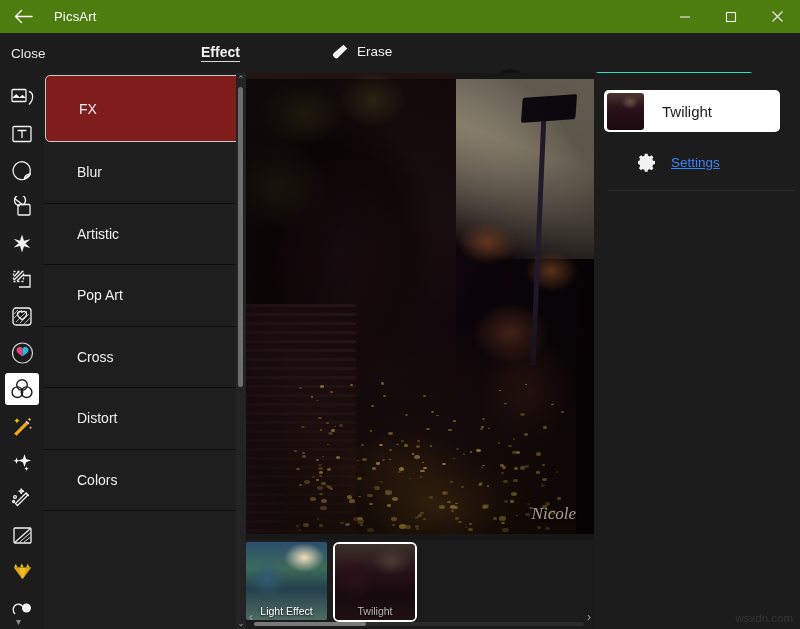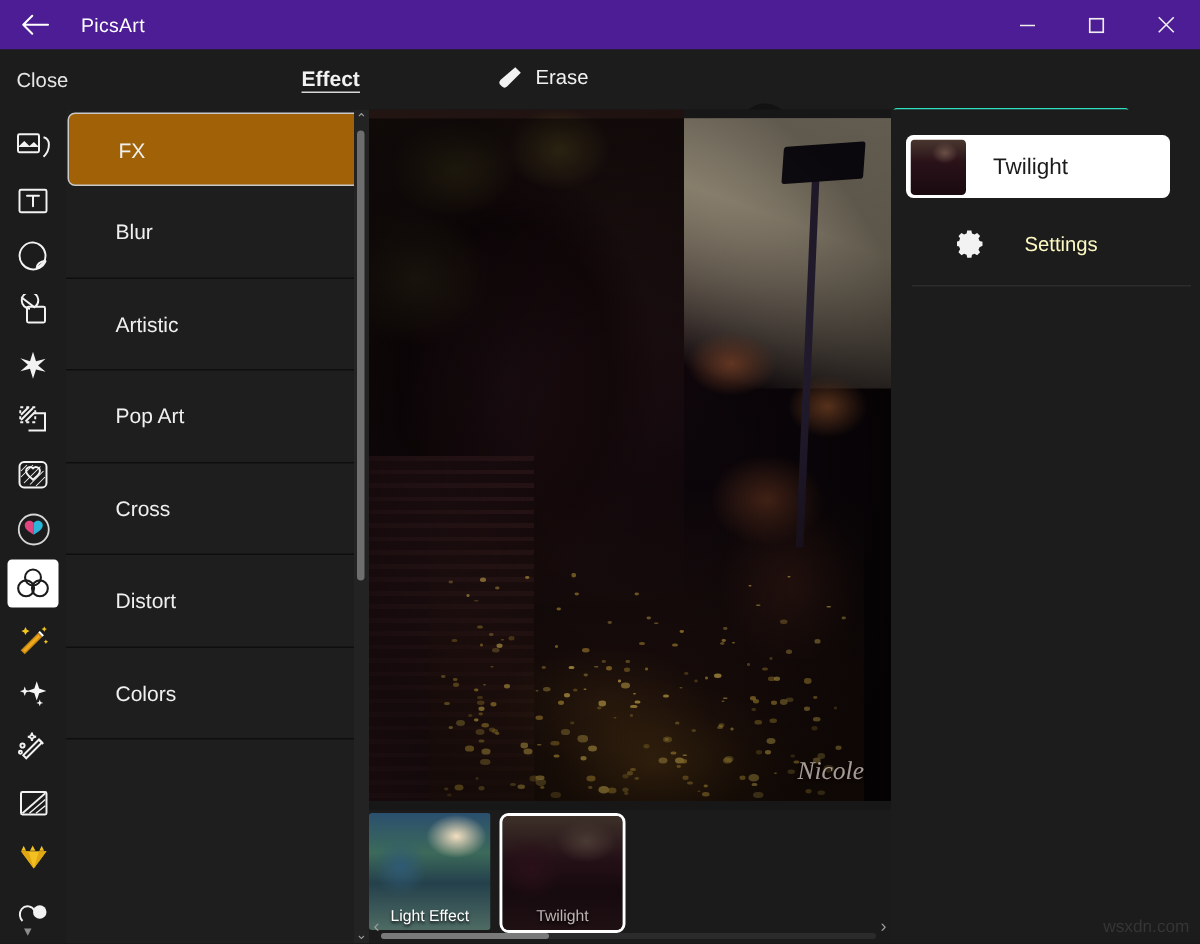--- a/index.html
+++ b/index.html
@@ -8,21 +8,21 @@
     overflow: hidden;
     background: #1b1b1b;
     font-family: "Liberation Sans", sans-serif;
     -webkit-font-smoothing: antialiased;
   }
   .app { position: relative; width: 800px; height: 629px; background: #1b1b1b; }
 
   
   .titlebar {
     position: absolute; left: 0; top: 0; width: 800px; height: 33px;
-    background: #4c1d95;
+    background: #4d7c0f;
     display: flex; align-items: center;
   }
   .tb-back {
     width: 46px; height: 33px; display: flex; align-items: center; justify-content: center;
     color: #ffffff;
   }
   .tb-back svg { display: block; }
   .tb-title {
     color: #ffffff; font-size: 13px; letter-spacing: .2px; margin-left: 8px;
   }
@@ -98,21 +98,21 @@
     overflow: hidden;
   }
   .fx-row {
     height: 61.5px; display: flex; align-items: center;
     border-bottom: 1px solid #0e0e0e;
     color: #efefef; font-size: 14px;
   }
   .fx-row span { margin-left: 33px; }
   .fx-row.active {
     border: 1px solid #c9c9c9; border-radius: 5px;
-    height: 49px; margin: 2px 1px 0 1px; background: #a16207;
+    height: 67px; margin: 2px 1px 0 1px; background: #7f1d1d;
   }
   .fx-scroll {
     position: absolute; right: 0; top: 0; width: 10px; height: 556px;
     background: #232323;
   }
   .fx-scroll .up, .fx-scroll .down {
     position: absolute; left: 0; width: 10px; height: 12px;
     color: #9a9a9a; font-size: 9px; text-align: center; line-height: 12px;
   }
   .fx-scroll .up { top: 0; }
@@ -270,21 +270,21 @@
       linear-gradient(to bottom, #4a372f 0%, #2a1219 40%, #190a10 100%);
   }
   .preset-card .pc-label {
     margin-left: 18px; color: #1b1b1b; font-size: 15px;
   }
   .settings-row {
     position: absolute; left: 10px; top: 72px; width: 186px; height: 34px;
     display: flex; align-items: center;
   }
   .settings-row .gear { margin-left: 34px; display: flex; }
-  .settings-row .st-label { margin-left: 26px; color: #fef9c3; font-size: 13.5px; }
+  .settings-row .st-label { margin-left: 14px; color: #3b82f6; font-size: 13.5px; text-decoration: underline; }
   .rp-divider {
     position: absolute; left: 14px; top: 117px; width: 186px; height: 1px;
     background: #2c2c2c;
   }
   .watermark {
     position: absolute; right: 7px; bottom: 5px;
     color: #353535; font-size: 11.5px;
   }
 </style>
 </head>

